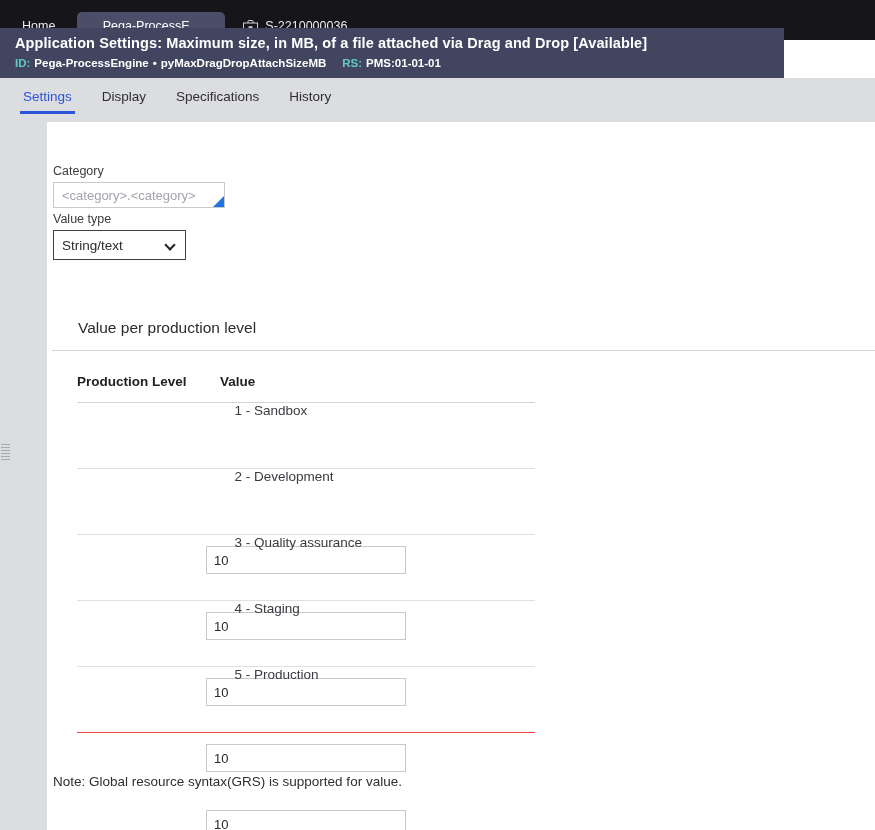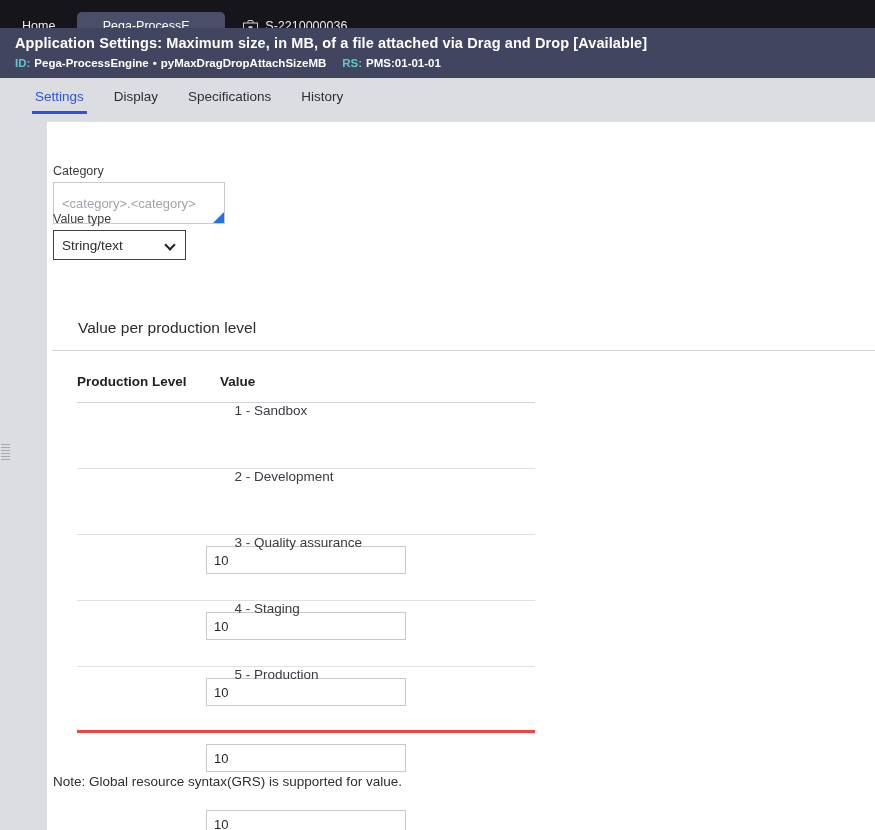--- a/index.html
+++ b/index.html
@@ -36,21 +36,21 @@
     border-radius: 5px 5px 0 0;
     color:#ffffff;
     height: 28px;
     min-width: 148px;
     justify-content:center;
   }
   .briefcase-icon { width:15px; height:13px; position:relative; flex:0 0 auto; display:block; }
 
   
   .header {
-    position:absolute; top:28px; left:0; width:875px; height:50px;
+    position:absolute; top:28px; left:0; width:784px; height:50px;
     background:#414560;
     padding: 6px 0 0 15px;
   }
   .header-title {
     font-size: 14.5px; font-weight: bold; color:#ffffff;
     letter-spacing: .1px; line-height: 18px;
     white-space: nowrap;
   }
   .header-sub {
     margin-top: 4px;
@@ -62,21 +62,21 @@
   .hk { color:#63c9c4; margin-right: 4px; }
   .hv { color:#ffffff;margin-top:31px; }
   .hsep { margin: 0 4px; }
   .hgap { display:inline-block; width: 16px; }
 
   
   .tabbar {
     position:absolute; top:78px; left:0; width:875px; height:36px;
     background:#dcdde1;
   }
-  .tabbar-inner { display:flex; align-items:center; height:36px; padding-left: 20px; }
+  .tabbar-inner { display:flex; align-items:center; height:36px; padding-left: 8px; }
   .tab {
     position:relative;
     font-size: 13.5px; color:#2e2e34;
     padding: 0 15px; height:36px;
     display:flex; align-items:center;
     cursor:pointer; white-space:nowrap;
   }
   .tab.active { color:#2c54d8; }
   .tab.active::after {
     content:""; position:absolute; left:12px; right:12px; bottom:0;
@@ -111,21 +111,21 @@
     background:#ffffff;
   }
 
   
   .field { position:absolute; }
   .field-label {
     font-size: 12.5px; color:#3b3b40; margin-bottom: 3px; line-height:15px;
   }
   .cat-wrap { position:relative; width: 172px; }
   .cat-input {
-    width:172px; height: 42px;
+    width:172px; height: 26px;
     border:1px solid #c9c9cf; background:#ffffff;
     font-family:"Liberation Sans", sans-serif; font-size: 13px;
     color:#2c2c31; padding: 0 8px;
     outline:none;
   }
   .cat-input::placeholder { color:#a3a3ab; }
   .resize-grip {
     position:absolute; right:1px; bottom:1px;
     width:0; height:0;
     border-left: 11px solid transparent;
@@ -167,21 +167,21 @@
   }
   .col-level { width: 143px; flex:0 0 143px; }
   .col-value { flex:1; }
   .tbl-head-rule { height:1px; background:#d3d3d8; width: 458px; }
   .tbl-row {
     display:flex; align-items:center;
     height: 66px;
     border-bottom: 1px solid #e0e0e4;
     flex-direction: column;
   }
-  .tbl-row:last-child { border-bottom: 3px solid #ef4444; }
+  .tbl-row:last-child { border-bottom: 1px solid #ef4444; }
   .cell-level {
     width: 143px; flex:0 0 143px;
     font-size: 13.5px; color:#3a3a40;
     padding-right: 6px;
   }
   .cell-value { flex:1; }
   .val-input {
     width: 200px; height: 28px;
     border:1px solid #c8c8ce; background:#ffffff;
     font-family:"Liberation Sans", sans-serif; font-size: 13px;

